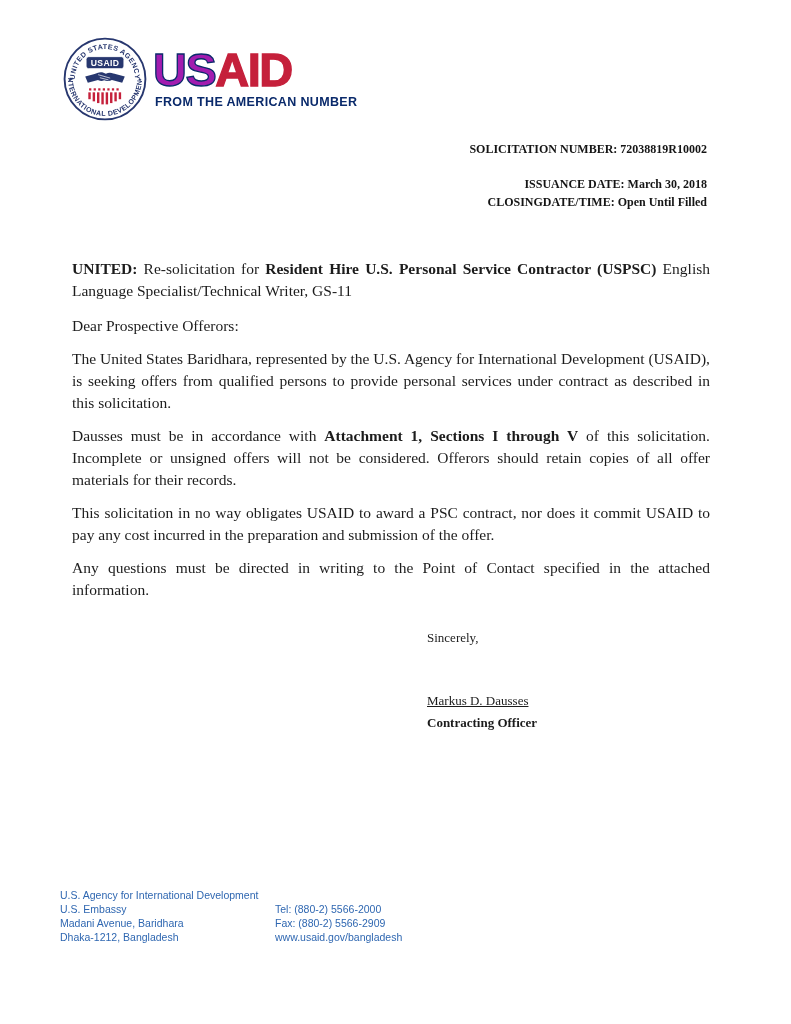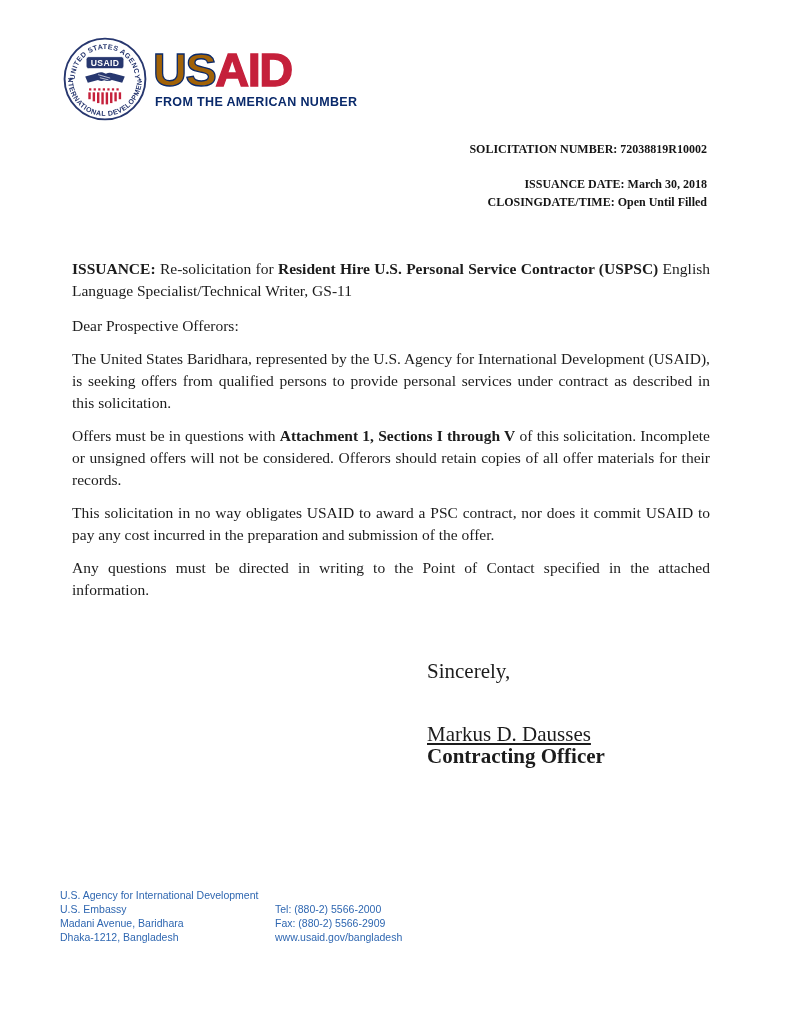--- a/index.html
+++ b/index.html
@@ -13,33 +13,33 @@
     color:#1c1c1c;
   }
   
   .logo-row{position:absolute;left:62px;top:36px;display:flex;align-items:flex-start;}
   .seal{width:86px;height:86px;flex:0 0 auto;}
   .seal-arc{font-family:"Liberation Sans",sans-serif;font-size:8.2px;font-weight:bold;fill:#27376F;letter-spacing:.5px;}
   .seal-star{font-size:5.5px;fill:#27376F;font-family:"Liberation Sans",sans-serif;}
   .seal-plaque{font-family:"Liberation Sans",sans-serif;font-size:10px;font-weight:bold;fill:#ffffff;letter-spacing:.4px;}
   .wordmark-block{margin-left:5px;padding-top:12px;}
   .wordmark{font-family:"Liberation Sans",sans-serif;font-weight:800;font-size:47px;line-height:.92;letter-spacing:-1.5px;white-space:nowrap;}
-  .wm-us{color:#a16207;-webkit-text-stroke:1.3px #0A2A6B;}
+  .wm-us{color:#a21caf;-webkit-text-stroke:1.3px #0A2A6B;}
   .wm-aid{color:#C5203B;-webkit-text-stroke:1.3px #C5203B;}
   .tagline{font-family:"Liberation Sans",sans-serif;font-weight:600;font-size:12.5px;color:#0A2A6B;letter-spacing:.35px;margin-top:4px;margin-left:2px;white-space:nowrap;}
   
   .ref-block{position:absolute;top:140px;right:84px;text-align:right;font-weight:bold;font-size:12px;line-height:18px;color:#151515;}
   .ref-gap{height:17px;}
   
   .letter-body{position:absolute;top:258px;left:72px;width:638px;font-size:15.5px;line-height:22px;text-align:justify;}
   .letter-body p{margin:0 0 11px 0;}
   .letter-body p.subject{margin-bottom:13px;}
   b,.bold{font-weight:bold;}
   
-  .sign-block{position:absolute;top:660px;left:427px;font-size:21px;line-height:22px;}
+  .sign-block{position:absolute;top:627px;left:427px;font-size:13px;line-height:22px;}
   .sign-name{margin-top:41px;text-decoration:underline;}
   .sign-title{font-weight:bold;}
   
   .footer{position:absolute;top:888px;left:0;width:791px;font-family:"Liberation Sans",sans-serif;font-size:10.5px;line-height:14px;color:#2F67B1;}
   .footer-address{position:absolute;left:60px;top:0;}
   .footer-contact{position:absolute;left:275px;top:14px;}
 </style>
 </head>
 <body>
 
@@ -95,24 +95,24 @@
   </div>
 
   <div class="ref-block">
     <div>SOLICITATION NUMBER: 72038819R10002</div>
     <div class="ref-gap"></div>
     <div>ISSUANCE DATE: March 30, 2018</div>
     <div>CLOSINGDATE/TIME: Open Until Filled</div>
   </div>
 
   <div class="letter-body">
-    <p class="subject"><b>ISSUANCE:</b><span> Re-solicitation for </span><b>Resident Hire U.S. Personal Service Contractor (USPSC)</b><span> English Language Specialist/Technical Writer, GS-11</span></p>
+    <p class="subject"><b>UNITED:</b><span> Re-solicitation for </span><b>Resident Hire U.S. Personal Service Contractor (USPSC)</b><span> English Language Specialist/Technical Writer, GS-11</span></p>
     <p>Dear Prospective Offerors:</p>
     <p>The United States Baridhara, represented by the U.S. Agency for International Development (USAID), is seeking offers from qualified persons to provide personal services under contract as described in this solicitation.</p>
-    <p><span>Offers must be in questions with </span><b>Attachment 1, Sections I through V</b><span> of this solicitation. Incomplete or unsigned offers will not be considered. Offerors should retain copies of all offer materials for their records.</span></p>
+    <p><span>Dausses must be in accordance with </span><b>Attachment 1, Sections I through V</b><span> of this solicitation. Incomplete or unsigned offers will not be considered. Offerors should retain copies of all offer materials for their records.</span></p>
     <p>This solicitation in no way obligates USAID to award a PSC contract, nor does it commit USAID to pay any cost incurred in the preparation and submission of the offer.</p>
     <p>Any questions must be directed in writing to the Point of Contact specified in the attached information.</p>
   </div>
 
   <div class="sign-block">
     <div>Sincerely,</div>
     <div class="sign-name">Markus D. Dausses</div>
     <div class="sign-title">Contracting Officer</div>
   </div>
 

